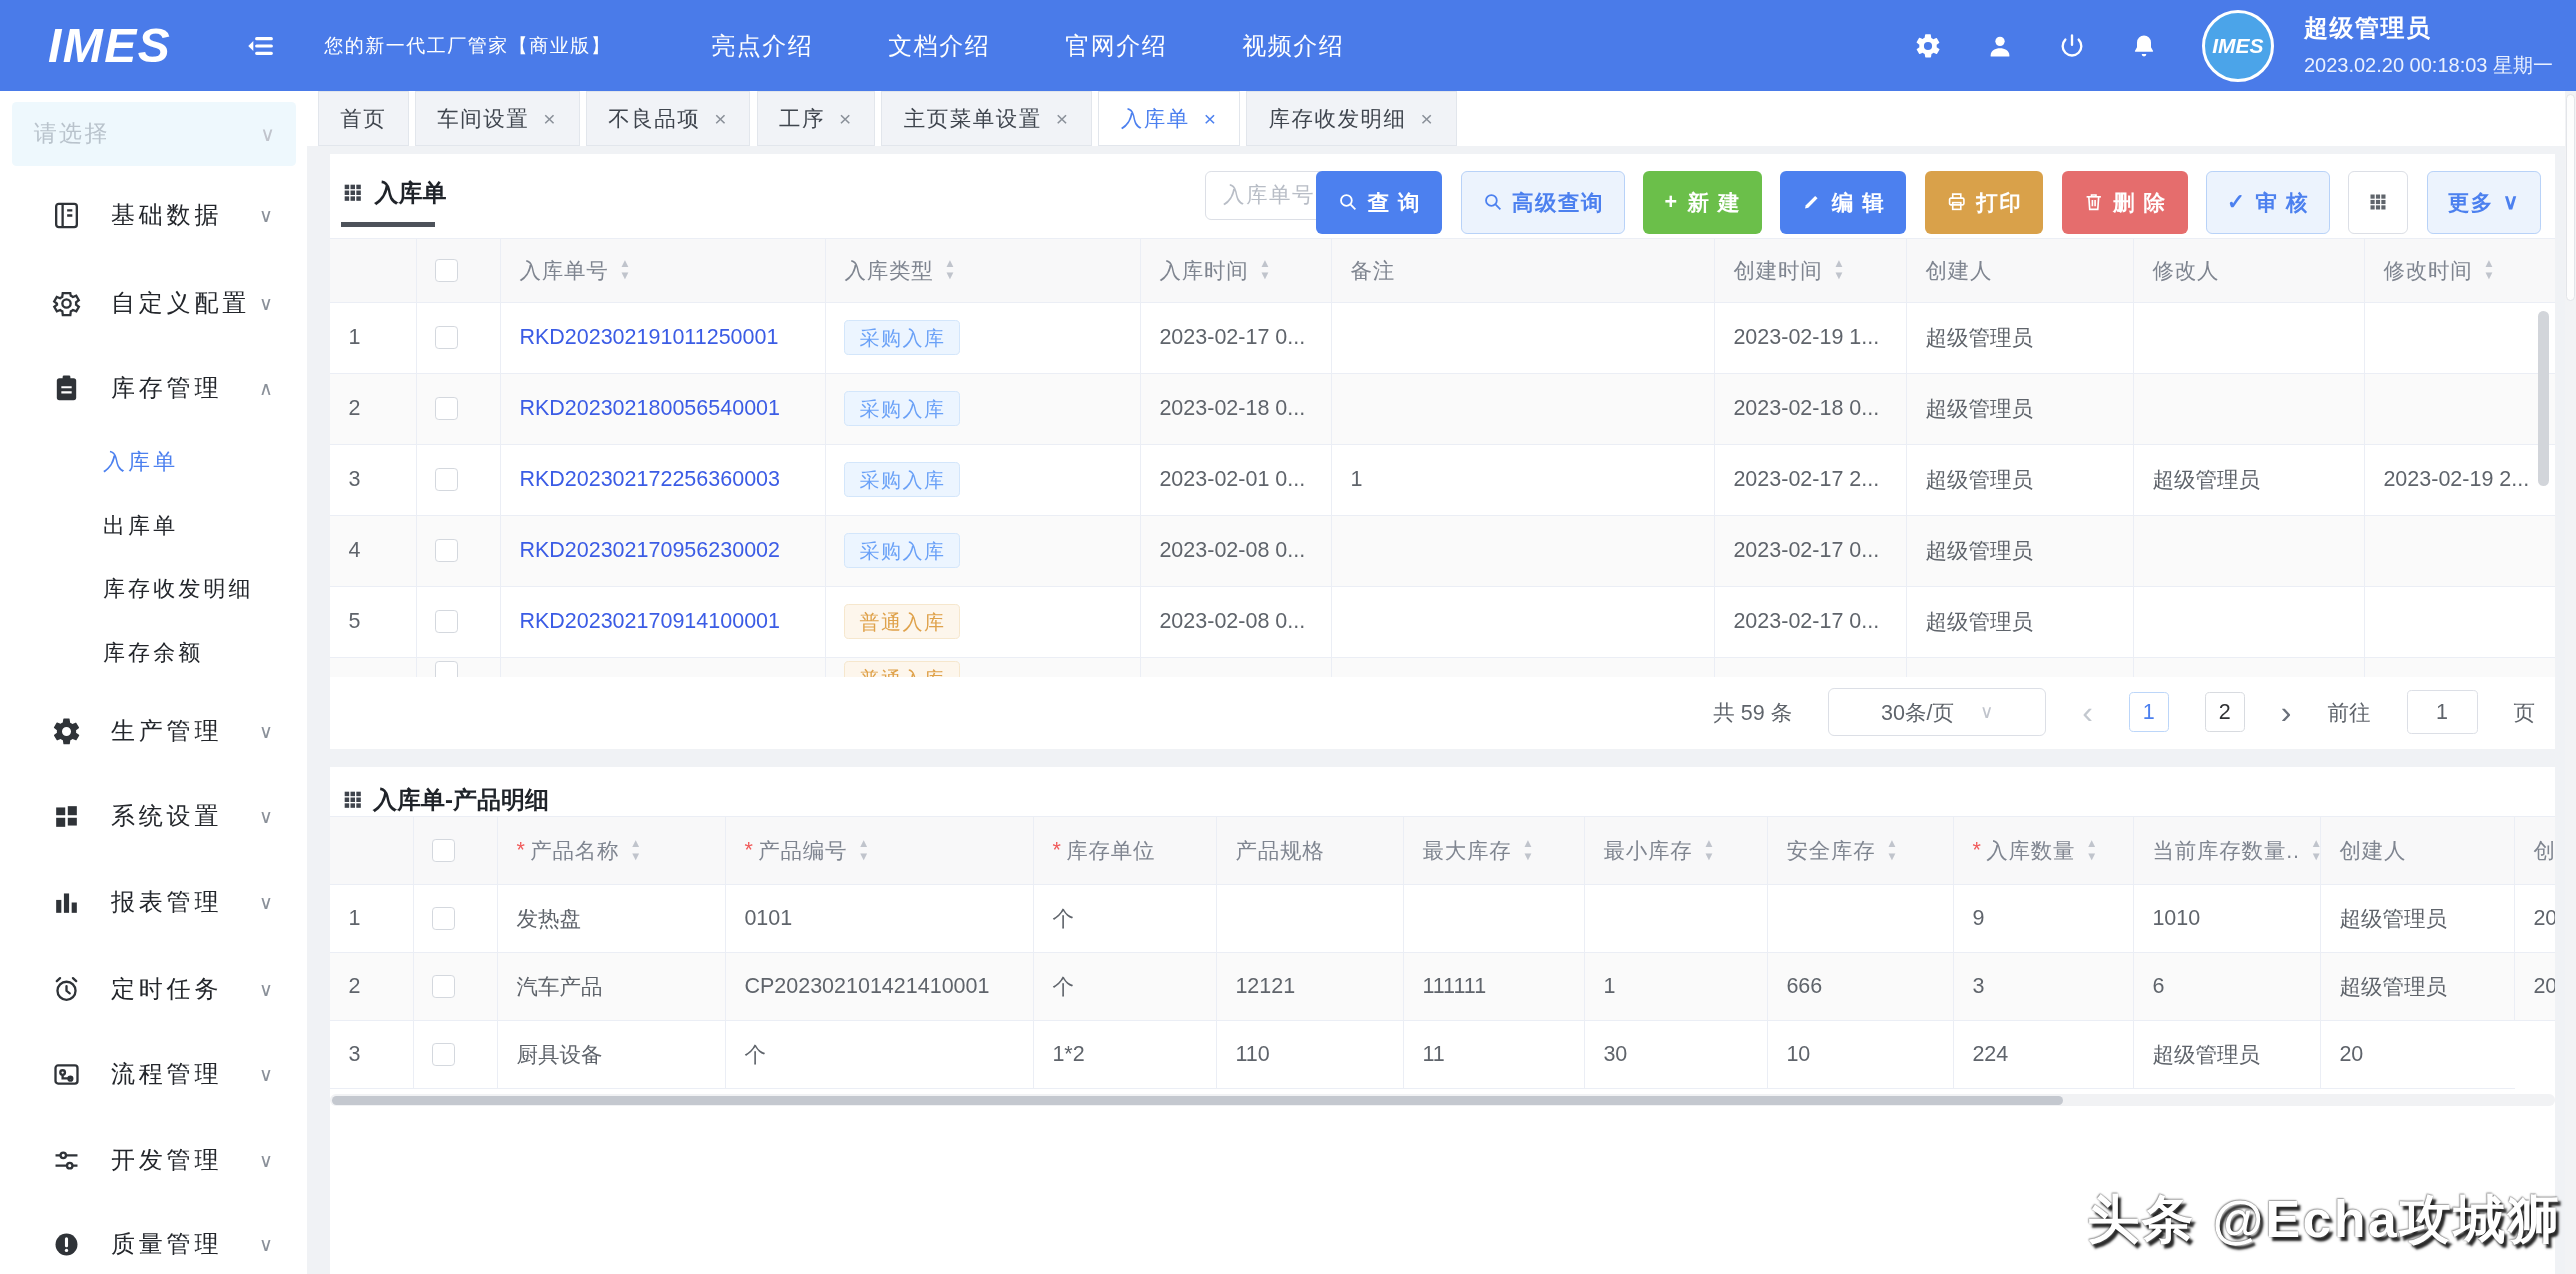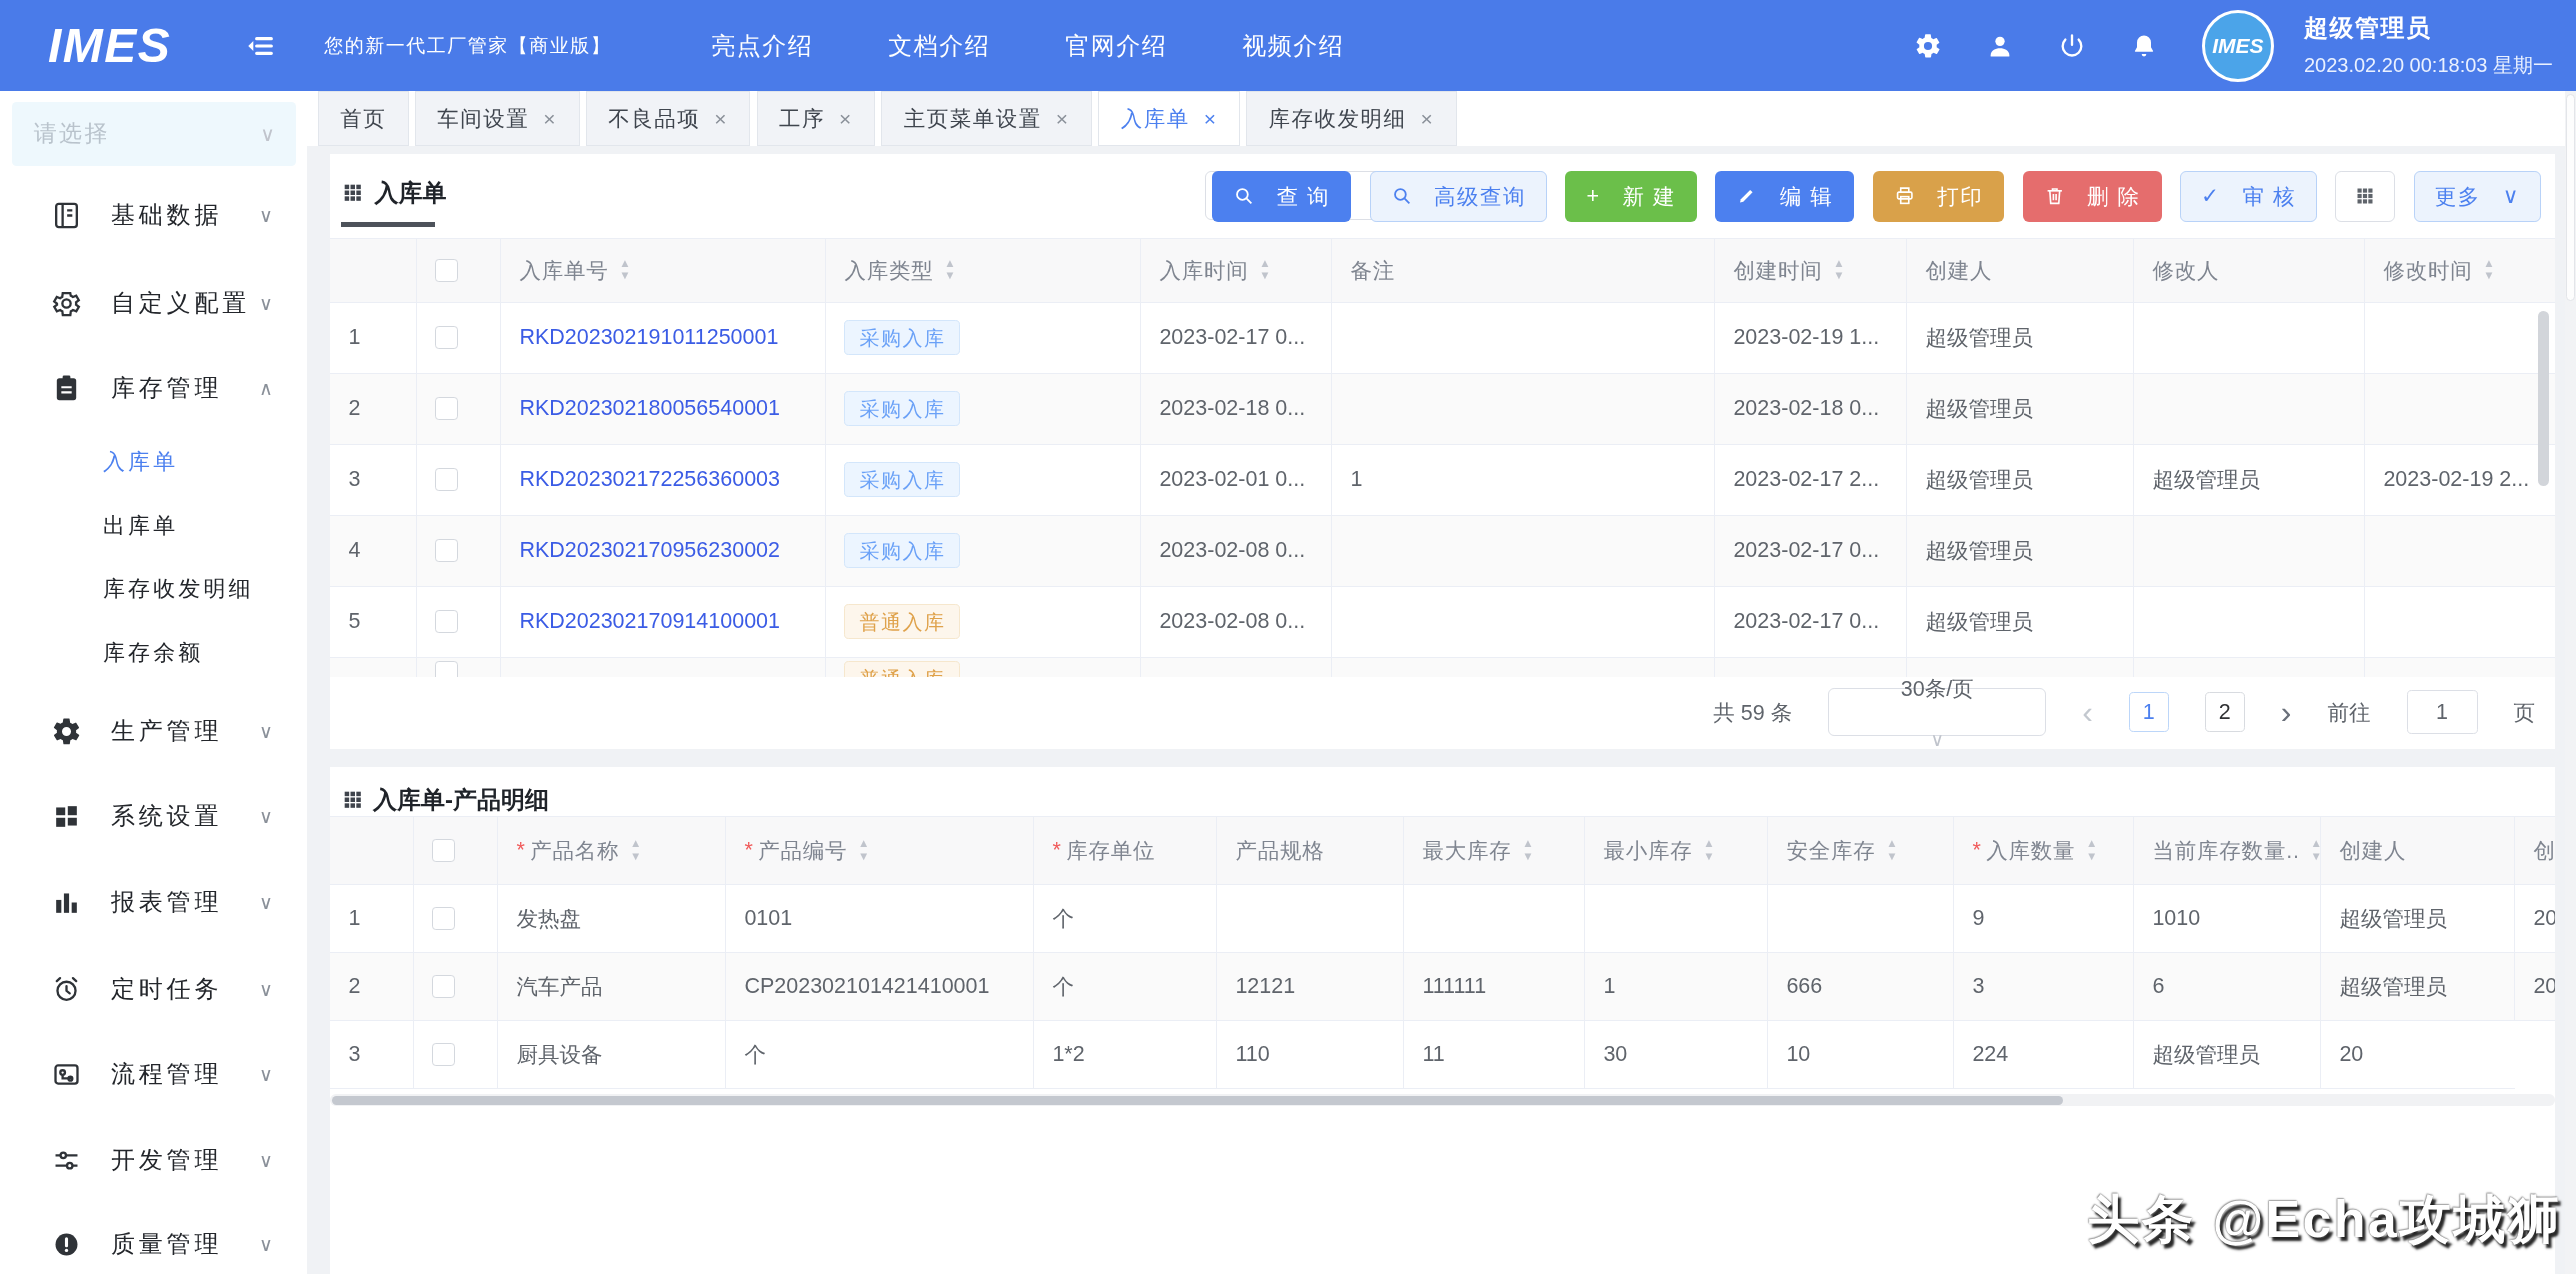--- a/index.html
+++ b/index.html
@@ -47,21 +47,21 @@
   .panel2 { top:621px; height:508px; overflow:hidden; }
 
   .sec-title { position:absolute; left:12.3px; top:23px; display:flex; align-items:center; gap:10.7px; font-size:24px; font-weight:700; color:#1f2329; }
   .sec-underline { position:absolute; left:10.7px; top:68px; width:94px; height:5.4px; background:#4d525a; }
   .gicon { display:flex; }
 
   .search-input { position:absolute; left:875px; top:17px; width:230px; height:49px; border:0.8px solid #dcdfe6; border-radius:6.1px; padding:0 17px; font-size:21.5px; color:#333; background:#fff; }
   .search-input::placeholder { color:#b8bdc6; letter-spacing:1.5px; }
 
   .btnrow { position:absolute; right:14px; top:17px; display:flex; gap:18.4px; align-items:center; }
-  .btn { height:51px; border-radius:6.1px; display:inline-flex; align-items:center; justify-content:center; gap:22px; padding:0 20px; font-size:21.5px; color:#fff; cursor:pointer; letter-spacing:1.5px; border:0.8px solid transparent; white-space:nowrap; }
+  .btn { height:63px; border-radius:6.1px; display:inline-flex; align-items:center; justify-content:center; gap:9px; padding:0 20px; font-size:21.5px; color:#fff; cursor:pointer; letter-spacing:1.5px; border:0.8px solid transparent; white-space:nowrap;font-weight:bold; }
   .btn-primary { background:#4c80ef; }
   .btn-light { background:#ecf3fd; border-color:#b8d2f8; color:#4c80ef;justify-content:center; }
   .btn-green { background:#6bbf4a; }
   .btn-orange { background:#d9a14a; }
   .btn-red { background:#e56d6d; }
   .btn-white { background:#fff; border-color:#dcdfe6; width:60px; padding:0; }
   .bico { display:flex; }
 
   
   .t1 { position:absolute; left:0; top:84px; width:2225px; }
@@ -81,21 +81,21 @@
   .link { color:#3b5ce5; text-decoration:none; cursor:pointer; }
   .tag { display:inline-block; height:35px; line-height:34px; padding:0 14px; border-radius:4.6px; font-size:20px; border:0.8px solid; letter-spacing:1.5px; }
   .tag-blue { color:#6aa1f7; background:#ecf5ff; border-color:#d3e6fb; }
   .tag-orange { color:#dfa24b; background:#fdf6ec; border-color:#f6e7cd; }
   .cb { width:23px; height:23px; border:1.5px solid #d4d8de; border-radius:3.8px; background:#fff; display:inline-block; cursor:pointer; }
   .tr.sliver .td { height:19px; border-bottom:none; align-items:flex-start; padding-top:3.8px; }
   .vthumb { position:absolute; right:6.1px; top:157px; width:10.7px; height:175px; background:#d2d5da; border-radius:6.1px; }
 
   
   .pager { position:absolute; right:20px; bottom:10.7px; height:52px; display:flex; align-items:center; gap:36px; font-size:21.5px; color:#5f646b; }
-  .psize { width:218px; height:48px; border:0.8px solid #dcdfe6; border-radius:6.1px; display:flex; align-items:center; justify-content:center; gap:26px; cursor:pointer;flex-direction:column; }
+  .psize { width:218px; height:48px; border:0.8px solid #dcdfe6; border-radius:6.1px; display:flex; align-items:center; justify-content:center; gap:26px; cursor:pointer; }
   .psize .chev { color:#c0c4cc; font-size:18.4px; }
   .pbtn { min-width:40px; height:40px; border:0.8px solid #d8dbe0; border-radius:4.6px; background:#fff; display:flex; align-items:center; justify-content:center; color:#303133; cursor:pointer; }
   .pbtn.cur { color:#4c80ef; border-color:#bcd6f9; }
   .parrow { font-size:32px; cursor:pointer; }
   .parrow.prev { color:#c3c8cf; }
   .parrow.next { color:#6a707a; }
   .goto-input { width:71px; height:44px; border:0.8px solid #dcdfe6; border-radius:4.6px; text-align:center; font-size:21.5px; color:#5f646b; }
 
   
   .p2title { position:absolute; left:12.3px; top:17px; display:flex; align-items:center; gap:9.2px; font-size:24px; font-weight:700; color:#1f2329; }

